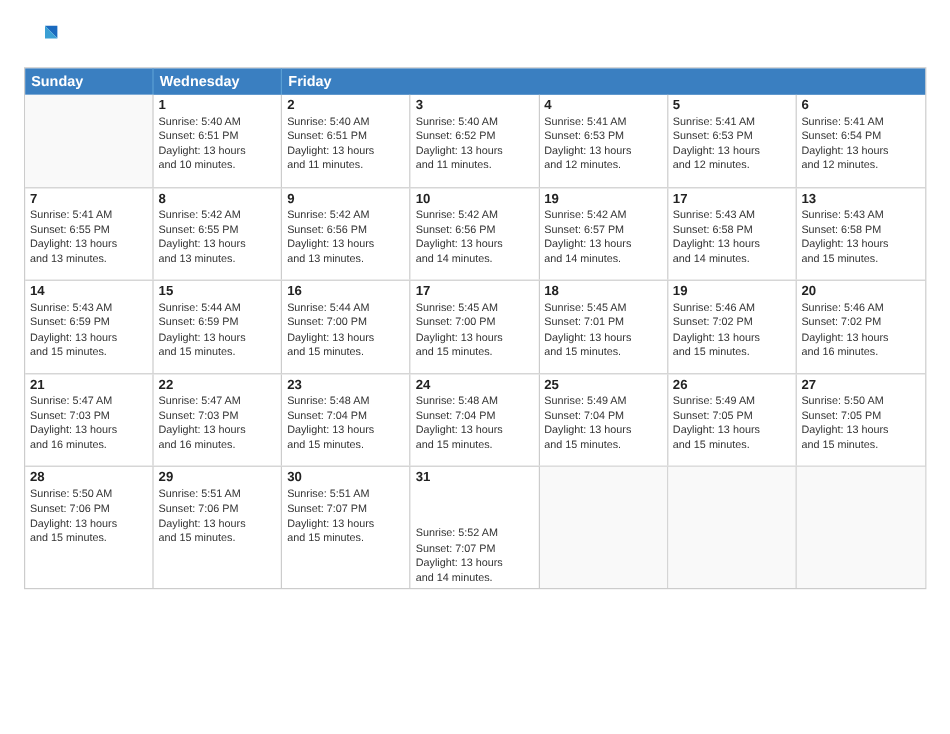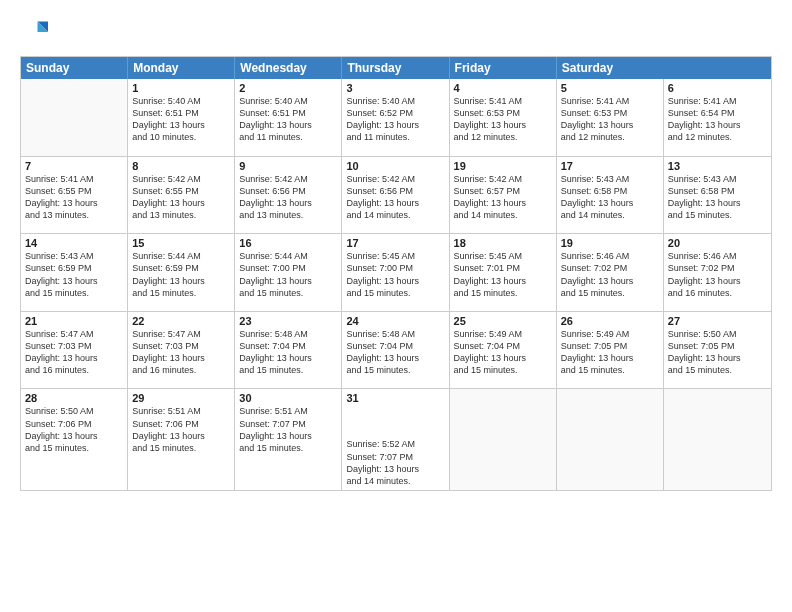--- a/index.html
+++ b/index.html
@@ -133,25 +133,22 @@
     </div>
     <div class="title-block">
       <div class="month-title"></div>
       <div class="location"></div>
     </div>
   </div>
 
   <div class="calendar">
     <div class="cal-header-row" id="cal-header">
         <div class="cal-header-cell">Sunday</div>
-        <div class="cal-header-cell">Monday</div>
         <div class="cal-header-cell">Wednesday</div>
-        <div class="cal-header-cell">Thursday</div>
         <div class="cal-header-cell">Friday</div>
-        <div class="cal-header-cell">Saturday</div>
       </div>
     <div class="cal-body" id="cal-body">
         <div class="cal-row">
           <div class="cal-cell empty"></div>
           <div class="cal-cell">
             <span class="day-num">1</span>
             <div class="cell-text" style="white-space: pre-line;">Sunrise: 5:40 AM
 Sunset: 6:51 PM
 Daylight: 13 hours
 and 10 minutes.</div>

